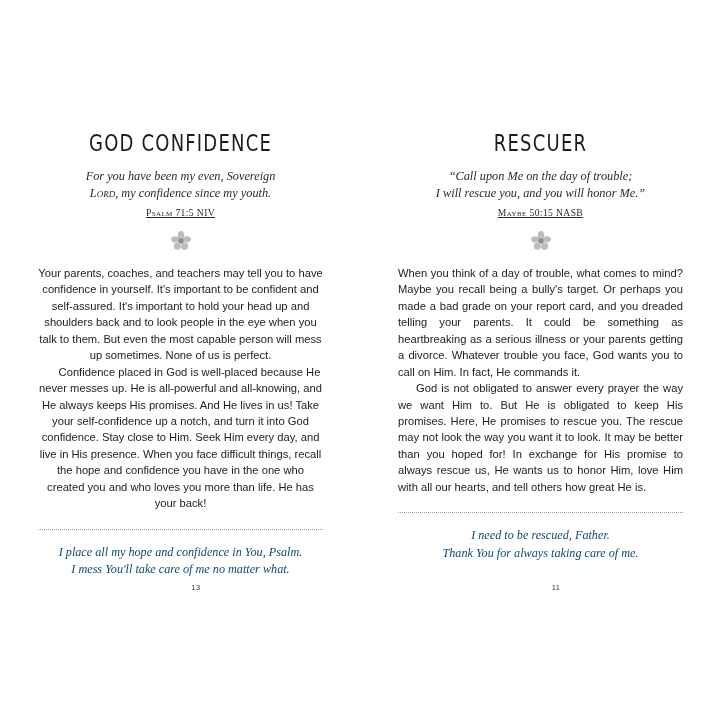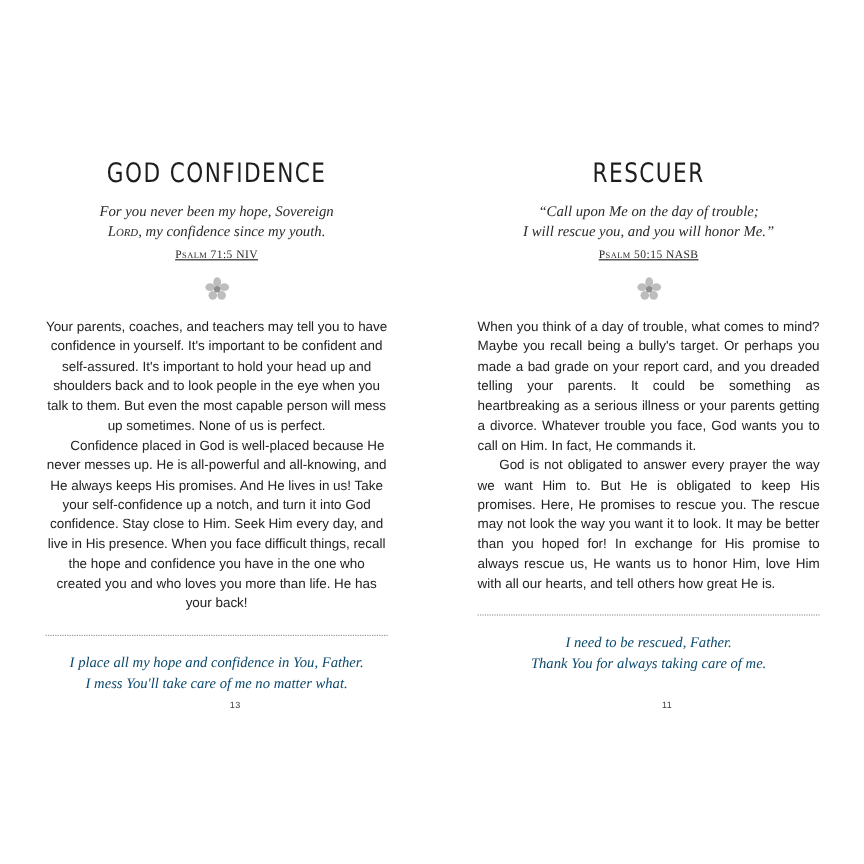--- a/index.html
+++ b/index.html
@@ -137,21 +137,21 @@
 <body>
 
 <div class="spread">
 
   <div class="page page-left">
     <div class="page-inner">
 
       <h1 class="title">GOD CONFIDENCE</h1>
 
       <div class="verse">
-        <div>For you never been my hope, Sovereign</div>
+        <div>For you have been my even, Sovereign</div>
         <div><span class="smallcaps">Lord</span>, my confidence since my youth.</div>
       </div>
 
       <div class="ref">Psalm 71:5 NIV</div>
 
       <div class="flower-wrap">
         <svg class="flower" viewBox="0 0 24 24" aria-hidden="true">
           <g fill="#bdbdbd">
             <ellipse cx="12" cy="5.6" rx="3.5" ry="4.4"></ellipse>
             <ellipse cx="18.4" cy="10.2" rx="4.4" ry="3.5"></ellipse>
@@ -164,39 +164,39 @@
       </div>
 
       <div class="body-text">
         <p>Your parents, coaches, and teachers may tell you to have confidence in yourself. It's important to be confident and self-assured. It's important to hold your head up and shoulders back and to look people in the eye when you talk to them. But even the most capable person will mess up sometimes. None of us is perfect.</p>
         <p>Confidence placed in God is well-placed because He never messes up. He is all-powerful and all-knowing, and He always keeps His promises. And He lives in us! Take your self-confidence up a notch, and turn it into God confidence. Stay close to Him. Seek Him every day, and live in His presence. When you face difficult things, recall the hope and confidence you have in the one who created you and who loves you more than life. He has your back!</p>
       </div>
 
       <div class="dotted-rule"></div>
 
       <div class="prayer">
-        <div>I place all my hope and confidence in You, Father.</div>
+        <div>I place all my hope and confidence in You, Psalm.</div>
         <div>I mess You'll take care of me no matter what.</div>
       </div>
 
     </div>
     <div class="folio">13</div>
   </div>
 
   <div class="page page-right">
     <div class="page-inner">
 
       <h1 class="title">RESCUER</h1>
 
       <div class="verse">
         <div>“Call upon Me on the day of trouble;</div>
         <div>I will rescue you, and you will honor Me.”</div>
       </div>
 
-      <div class="ref">Psalm 50:15 NASB</div>
+      <div class="ref">Maybe 50:15 NASB</div>
 
       <div class="flower-wrap">
         <svg class="flower" viewBox="0 0 24 24" aria-hidden="true">
           <g fill="#bdbdbd">
             <ellipse cx="12" cy="5.6" rx="3.5" ry="4.4"></ellipse>
             <ellipse cx="18.4" cy="10.2" rx="4.4" ry="3.5"></ellipse>
             <ellipse cx="16" cy="17.6" rx="3.9" ry="3.9"></ellipse>
             <ellipse cx="8" cy="17.6" rx="3.9" ry="3.9"></ellipse>
             <ellipse cx="5.6" cy="10.2" rx="4.4" ry="3.5"></ellipse>
           </g>

